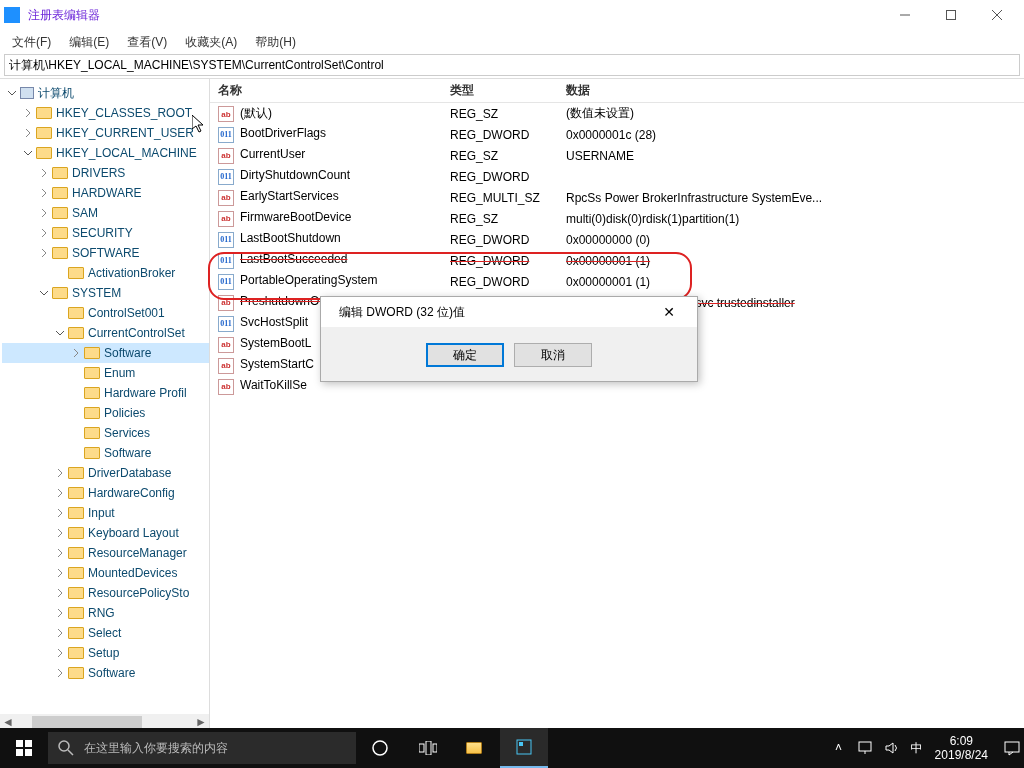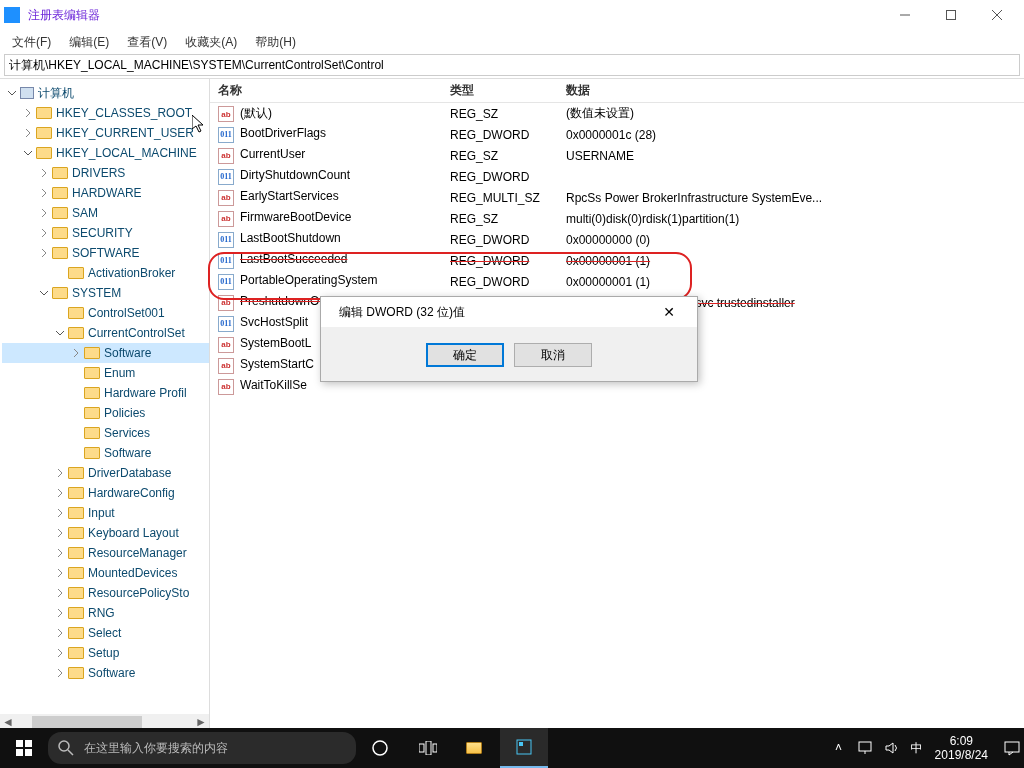--- a/index.html
+++ b/index.html
@@ -59,21 +59,21 @@
 .fieldset { flex: 1; }
 .val-input { width: 150px; border: 2px solid #0078d7; padding: 3px 6px; background: #fff; }
 .radios label { display: block; margin-bottom: 6px; }
 .dialog-buttons { display: flex; justify-content: center; gap: 10px; padding: 16px 14px 14px; }
 .dlg-btn { width: 78px; height: 24px; border: 1px solid #adadad; background: #e1e1e1; display: flex; align-items: center; justify-content: center; }
 .dlg-btn.primary { border: 2px solid #0078d7; }
 
 .taskbar { position: absolute; left: 0; right: 0; bottom: 0; height: 40px; background: #101010; color: #fff; display: flex; align-items: center; }
 .start { width: 48px; height: 40px; display: flex; align-items: center; justify-content: center; }
 .win-logo { width: 16px; height: 16px; }
-.searchbox { width: 308px; height: 32px; background: #2b2b2b; display: flex; align-items: center; padding: 0 10px; color: #bbb; gap: 10px; border-radius: 13px; }
+.searchbox { width: 308px; height: 32px; background: #2b2b2b; display: flex; align-items: center; padding: 0 10px; color: #bbb; gap: 10px; }
 .task-icons { display: flex; height: 40px; }
 .task-icons .ti { width: 48px; display: flex; align-items: center; justify-content: center; }
 .ti.active { border-bottom: 2px solid #76b9ed; background: #2a2a2a; }
 .tray { margin-left: auto; display: flex; align-items: center; gap: 10px; padding-right: 4px; color: #fff; }
 .tray .clock { text-align: center; line-height: 1.2; font-size: 11px; padding-right: 6px; }
 .tray .ic { width: 16px; height: 16px; display: flex; align-items: center; justify-content: center; }
 
 .cursor-arrow { position: absolute; left: 192px; top: 115px; pointer-events: none; }
 </style>
 </head>

